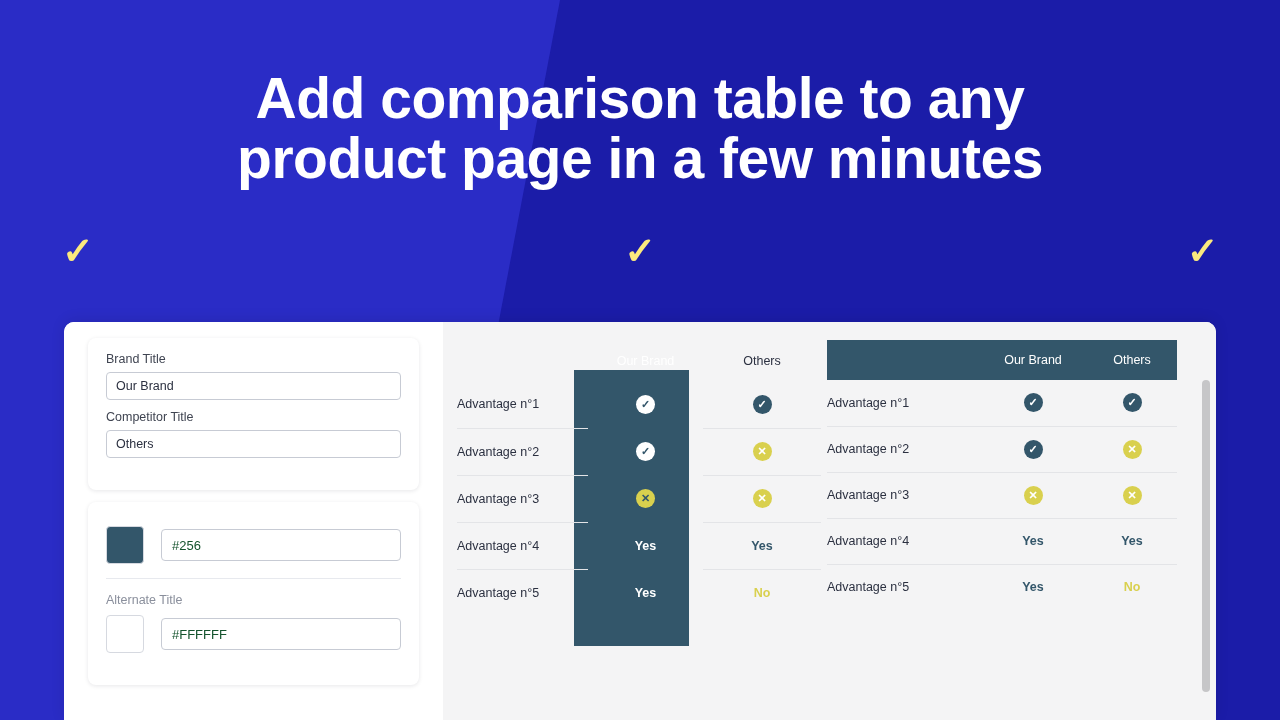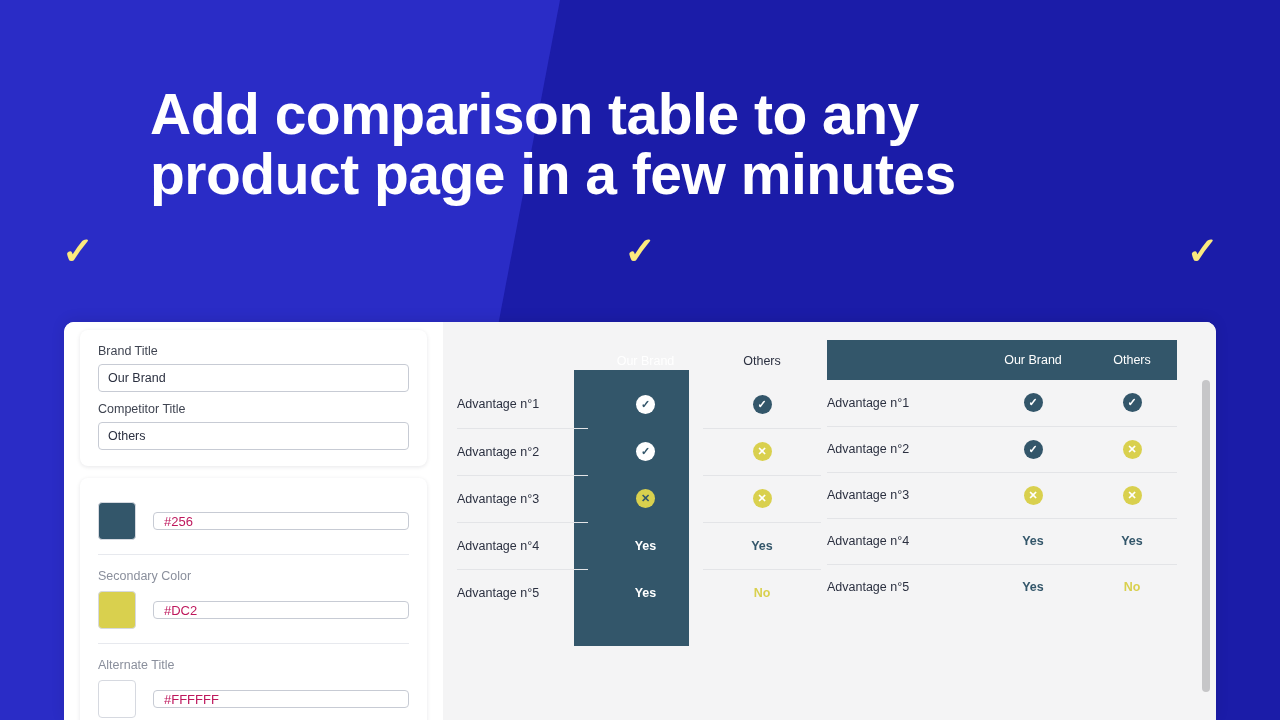--- a/index.html
+++ b/index.html
@@ -18,21 +18,22 @@
   #wedge {
     position: absolute;
     inset: 0;
     background: #1B1CA8;
     clip-path: polygon(560px 0, 1280px 0, 1280px 720px, 423px 720px);
   }
 
   
   #hero {
     position: absolute;
-    left: 0; top: 16px; width: 1280px;
+    left: 0; top: 0; width: 1280px;
+    text-align: center;
     z-index: 5;
   }
   #headline {
     margin-top: 68px;
     color: #FFFFFF;
     font-size: 57px;
     font-weight: bold;
     line-height: 60px;
     letter-spacing: -0.5px;
     padding: 0 150px;
@@ -71,21 +72,21 @@
     display: flex;
     z-index: 6;
     box-shadow: 0 -2px 14px rgba(0,0,0,0.10);
   }
 
   
   #sidebar {
     width: 379px;
     flex: 0 0 379px;
     background: #FFFFFF;
-    padding: 0;
+    padding: 8px;
     position: relative;
   }
   .card {
     background: #FFFFFF;
     border-radius: 8px;
     box-shadow: 0 1px 4px rgba(16,24,40,0.10);
     margin: 0 16px 12px 16px;
     padding: 14px 18px 16px 18px;
   }
   #card-titles { margin-top: 8px; }
@@ -103,42 +104,42 @@
     padding: 0 9px;
     font-size: 12.5px;
     color: #2b3040;
     font-family: "Liberation Sans", sans-serif;
     background: #fff;
     outline: none;
     display: flex;
     align-items: center;
   }
   .field-block { margin-bottom: 10px; }
-  .field-block:last-child { margin-bottom: 0; }
+  .field-block:last-child { margin-bottom: 16px; }
 
   .color-row {
     display: flex;
     align-items: center;
     gap: 17px;
     margin-top: 8px;
   }
   .swatch {
     width: 38px; height: 38px;
     border-radius: 4px;
     border: 1px solid #d6d9e0;
     flex: 0 0 38px;
   }
   .color-input {
     flex: 1;
-    height: 18px;
+    height: 32px;
     border: 1px solid #c7cbd4;
     border-radius: 4px;
     padding: 0 10px;
     font-size: 13px;
-    color: #be185d;
+    color: #14532d;
     display: flex;
     align-items: center;
   }
   .color-group { padding-bottom: 14px; }
   .color-group + .color-group {
     border-top: 1px solid #e7e9ee;
     padding-top: 14px;
   }
   #card-colors { padding: 16px 18px 18px 18px; }
 
@@ -316,27 +317,20 @@
 
       <div class="card" id="card-colors">
 
         <div class="color-group">
           <div class="color-row">
             <div class="swatch" style="background:#33566A"></div>
             <div class="color-input">#256</div>
           </div>
         </div>
 
-        <div class="color-group">
-          <div class="field-label muted">Secondary Color</div>
-          <div class="color-row">
-            <div class="swatch" style="background:#D9D04E"></div>
-            <div class="color-input">#DC2</div>
-          </div>
-        </div>
 
         <div class="color-group">
           <div class="field-label muted">Alternate Title</div>
           <div class="color-row">
             <div class="swatch" style="background:#FFFFFF"></div>
             <div class="color-input">#FFFFFF</div>
           </div>
         </div>
 
       </div>

